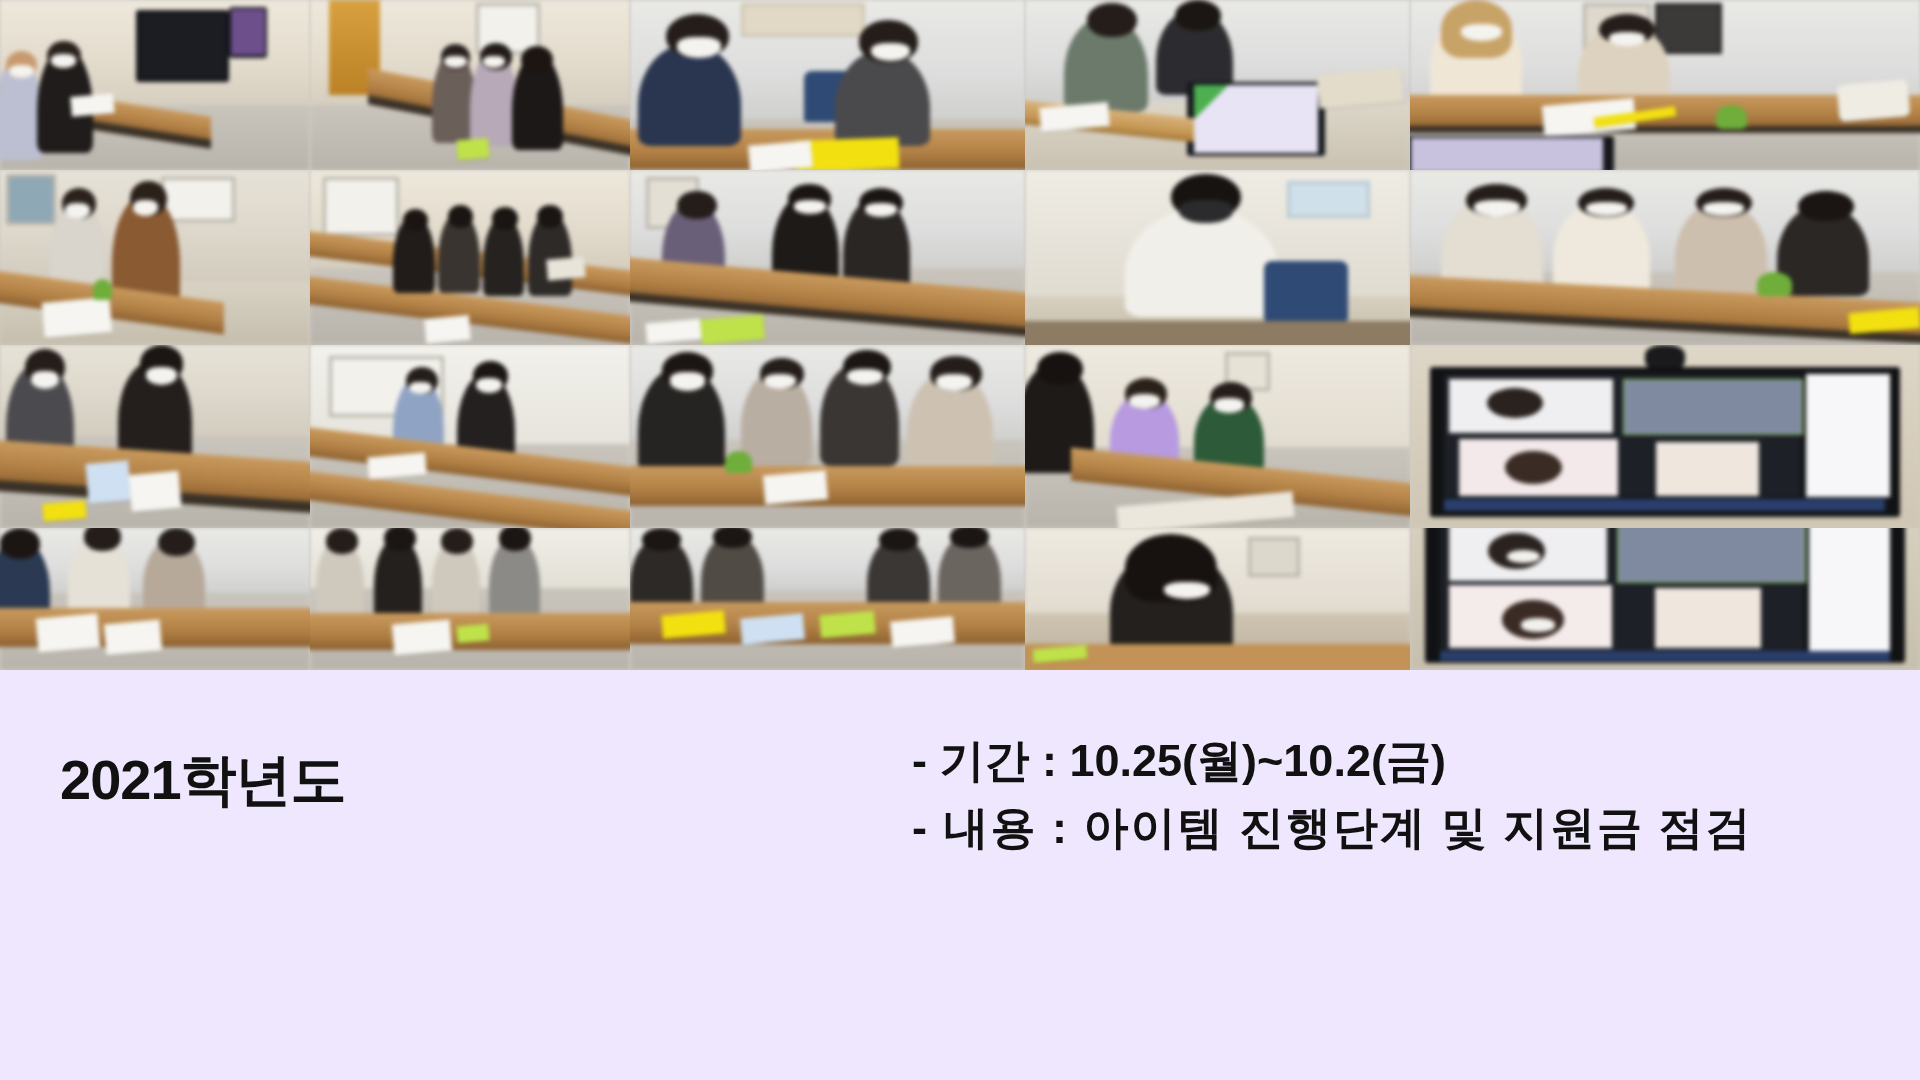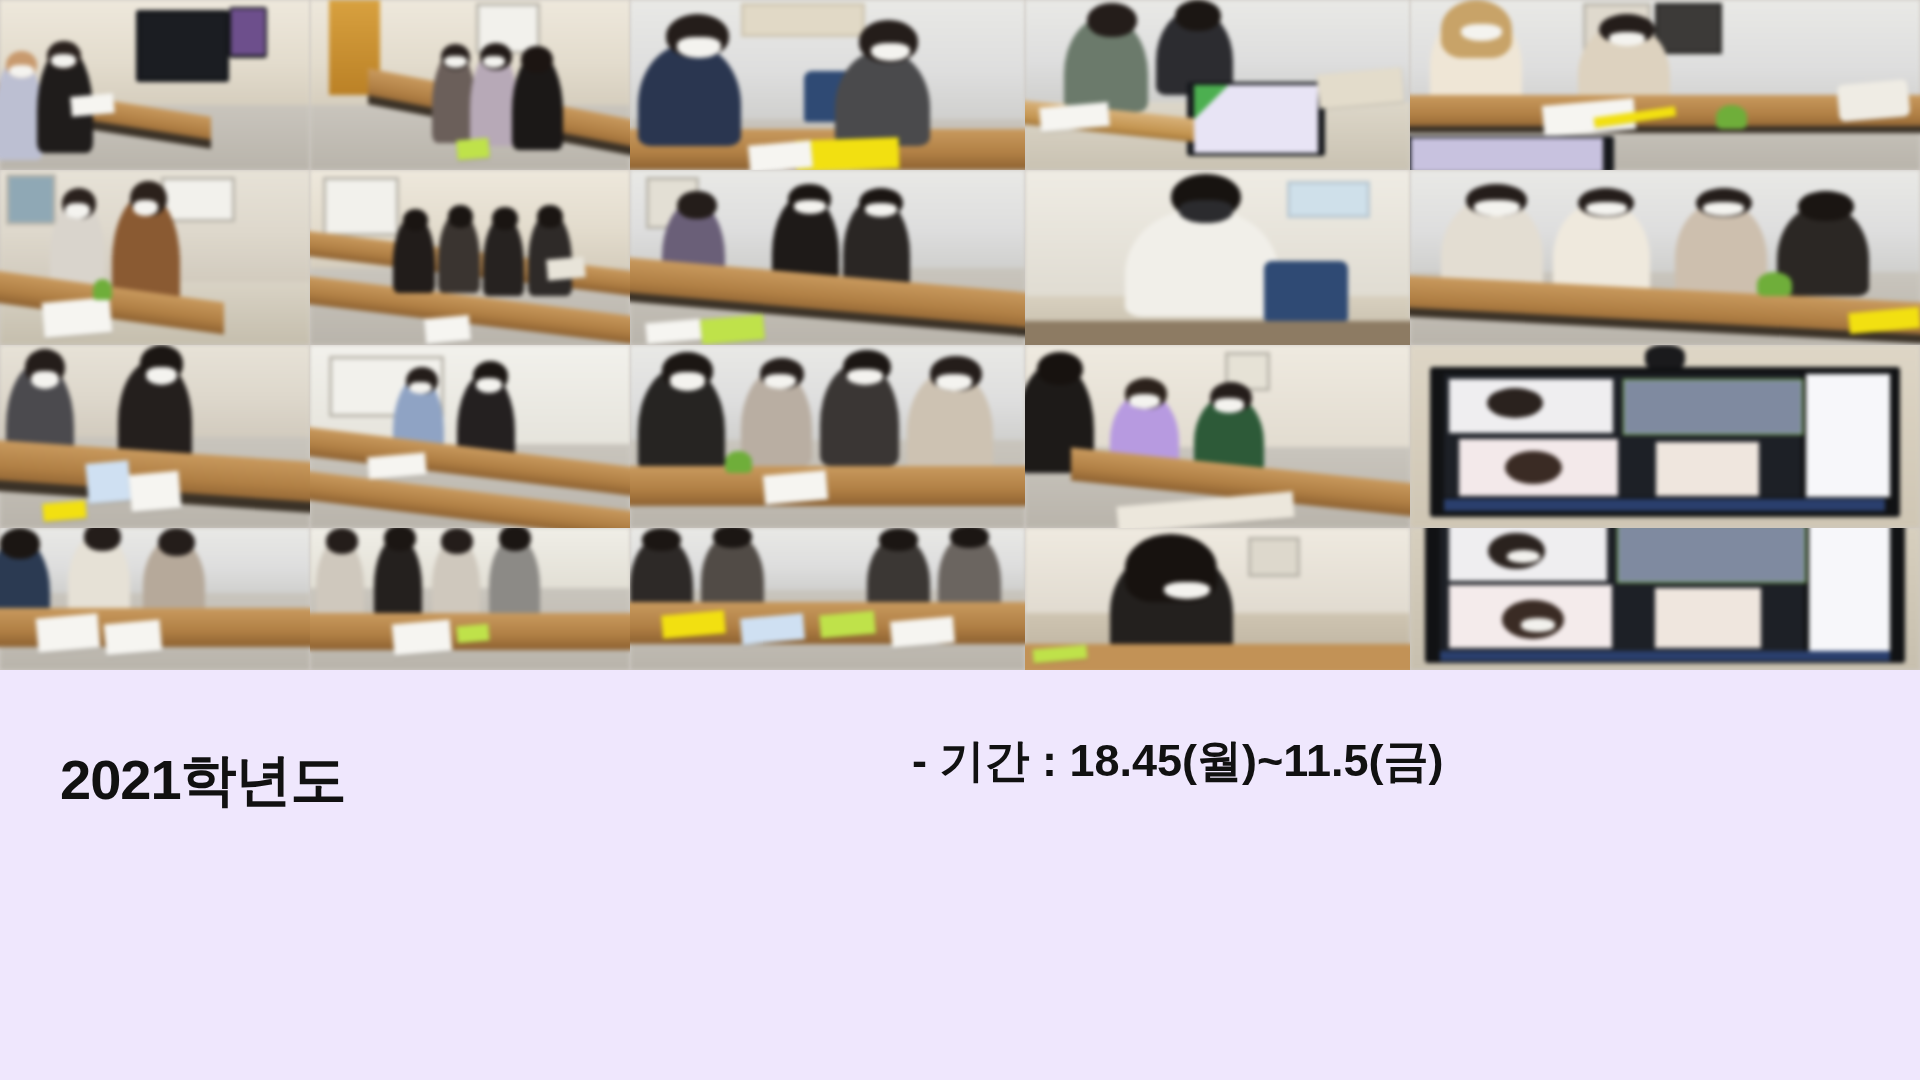--- a/index.html
+++ b/index.html
@@ -476,16 +476,17 @@
 
 </div>
 
 <div id="text-panel">
 
   <div id="left-text">
     <div id="year-line">2021학년도</div>
   </div>
 
   <div id="right-text">
-    <span class="info-line">- 기간 : 18.45(월)~11.5(금)</span>
+    <span class="info-line">- 기간 : 10.25(월)~10.2(금)</span>
+    <span class="info-line spaced">- 내용 :  아이템 진행단계 및 지원금 점검</span>
   </div>
 
 </div>
 
 </body></html>

